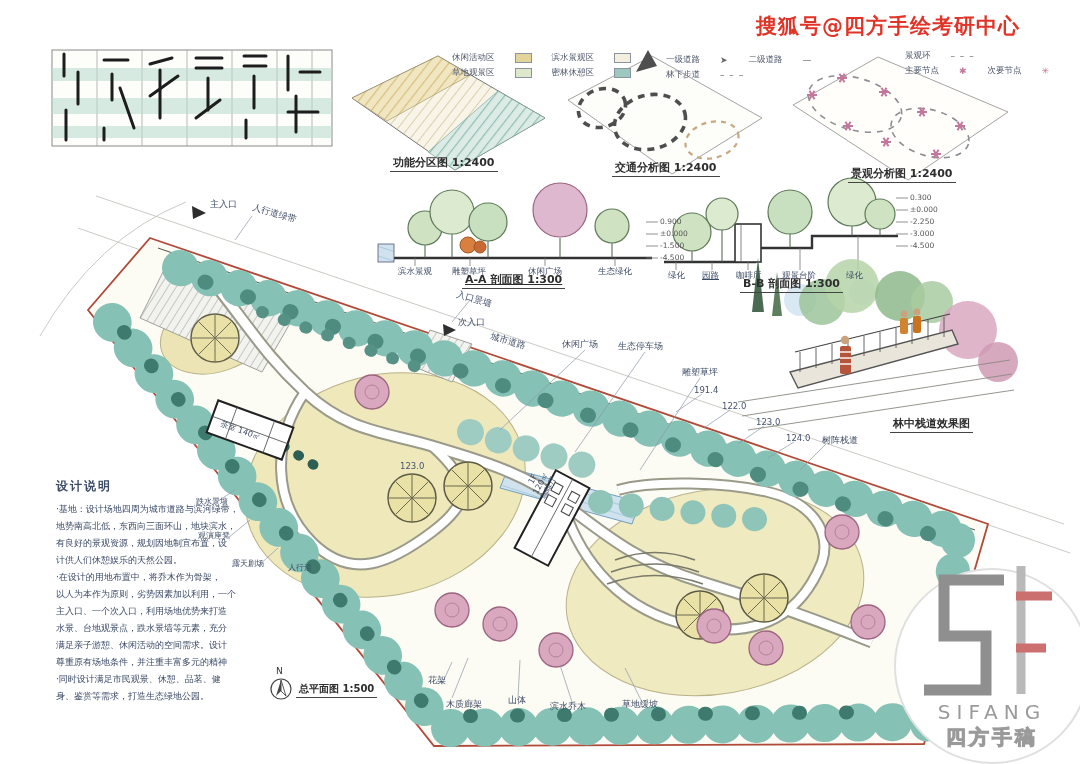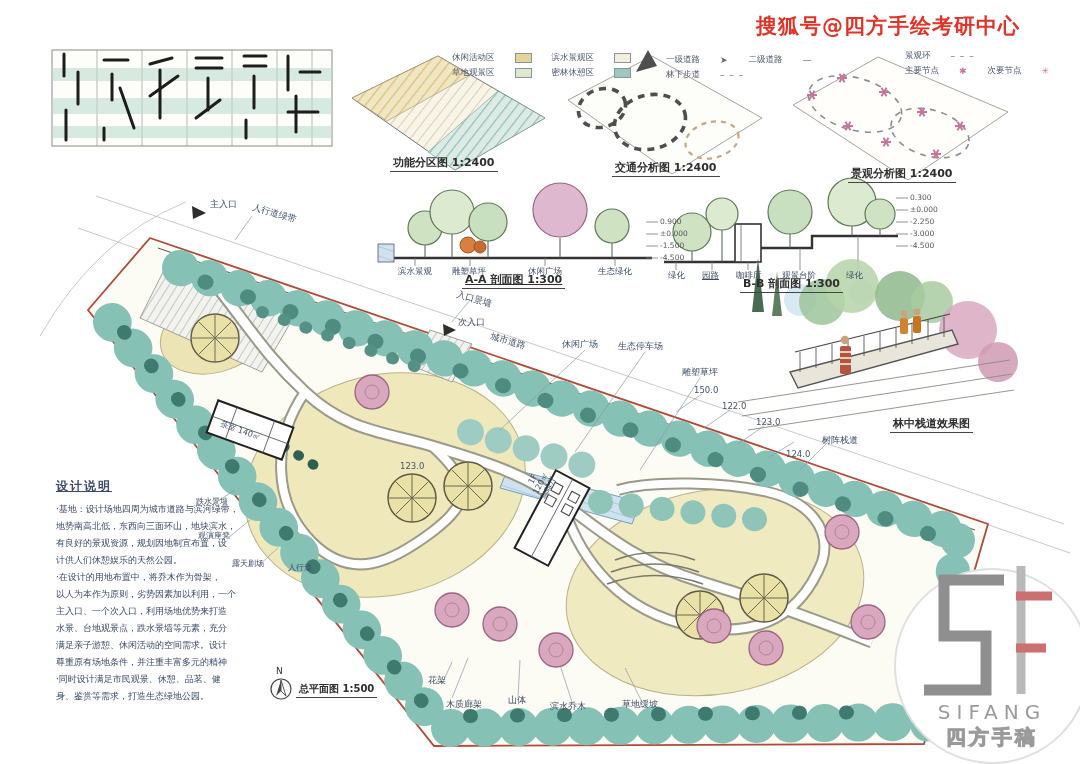--- a/index.html
+++ b/index.html
@@ -10,21 +10,21 @@
   .num{font-size:8.5px;color:#44536e;}
   .cap{position:absolute;font-size:11px;font-weight:bold;color:#2e2e2e;border-bottom:1.5px solid #444;padding:0 3px 1px;white-space:nowrap;}
   .legend{position:absolute;font-size:8.5px;color:#4a5568;}
   .legend-row{display:flex;align-items:center;gap:20px;margin-bottom:3px;white-space:nowrap;}
   .sw{width:15px;height:8px;border:1px solid #8a93a0;display:inline-block;}
   .sample{font-size:9px;color:#666;letter-spacing:1px;}
   .tick{position:absolute;font-size:7.5px;color:#555;white-space:nowrap;}
   .seclbl{position:absolute;font-size:8.5px;color:#3d4c66;white-space:nowrap;}
   #watermark{position:absolute;left:756px;top:12px;font-size:21px;font-weight:bold;color:#e03428;letter-spacing:1px;text-shadow:0 0 2px rgba(255,255,255,.6);}
   #notes{position:absolute;left:56px;top:478px;width:214px;color:#3b4a66;}
-  #notes .nt{font-size:12px;font-weight:bold;text-decoration:underline;margin-bottom:6px;letter-spacing:2px;}
+  #notes .nt{font-size:12px;font-weight:bold;margin-bottom:6px;letter-spacing:2px;}
   #notes .nl{font-size:9px;line-height:17px;white-space:nowrap;}
   #logo-text{position:absolute;left:892px;top:700px;width:200px;text-align:center;}
   #logo-text .en{font-size:20px;color:#9a9a9a;letter-spacing:6px;}
   #logo-text .cn{font-size:20px;font-weight:bold;color:#fff;-webkit-text-stroke:1px #9a9a9a;text-shadow:0 0 1px #9a9a9a;letter-spacing:3px;}
   .northN{position:absolute;font-size:9px;color:#333;}
 </style>
 </head>
 <body>
 
 <div id="canvas">
@@ -444,24 +444,24 @@
   <span class="tick" style="left:910px;top:241px;">-4.500</span>
 
   <span class="lbl" style="left:210px;top:200px;">主入口</span>
   <span class="lbl" style="left:254px;top:203px;transform:rotate(16deg);">人行道绿带</span>
   <span class="lbl" style="left:458px;top:290px;transform:rotate(16deg);">入口景墙</span>
   <span class="lbl" style="left:458px;top:318px;">次入口</span>
   <span class="lbl" style="left:492px;top:332px;transform:rotate(16deg);">城市道路</span>
   <span class="lbl" style="left:562px;top:340px;">休闲广场</span>
   <span class="lbl" style="left:618px;top:342px;">生态停车场</span>
   <span class="lbl" style="left:682px;top:368px;">雕塑草坪</span>
-  <span class="lbl num" style="left:694px;top:386px;">150.0</span>
+  <span class="lbl num" style="left:694px;top:386px;">191.4</span>
   <span class="lbl num" style="left:722px;top:402px;">122.0</span>
   <span class="lbl num" style="left:756px;top:418px;">123.0</span>
-  <span class="lbl num" style="left:786px;top:450px;">124.0</span>
+  <span class="lbl num" style="left:786px;top:434px;">124.0</span>
   <span class="lbl" style="left:822px;top:436px;">树阵栈道</span>
   <span class="lbl num" style="left:400px;top:462px;">123.0</span>
   <span class="lbl" style="left:222px;top:420px;transform:rotate(20deg);font-size:8px;">茶室 140㎡</span>
   <span class="lbl lbl-multi" style="left:524px;top:488px;transform:rotate(-62deg);font-size:8px;">1F
 120㎡
 咖啡厅</span>
   <span class="lbl" style="left:176px;top:498px;font-size:8px;margin-left:20px;">跌水景墙</span>
   <span class="lbl" style="left:198px;top:532px;font-size:8px;">观演座凳</span>
   <span class="lbl" style="left:232px;top:560px;font-size:8px;">露天剧场</span>
   <span class="lbl" style="left:288px;top:564px;font-size:8px;">人行道</span>

